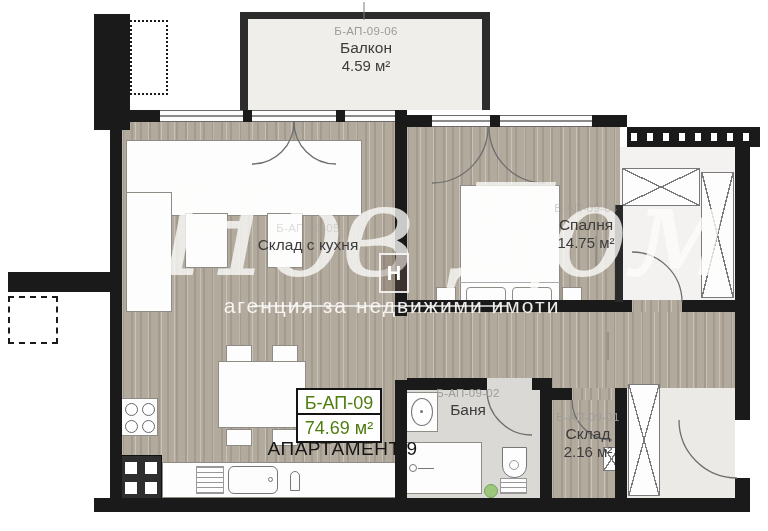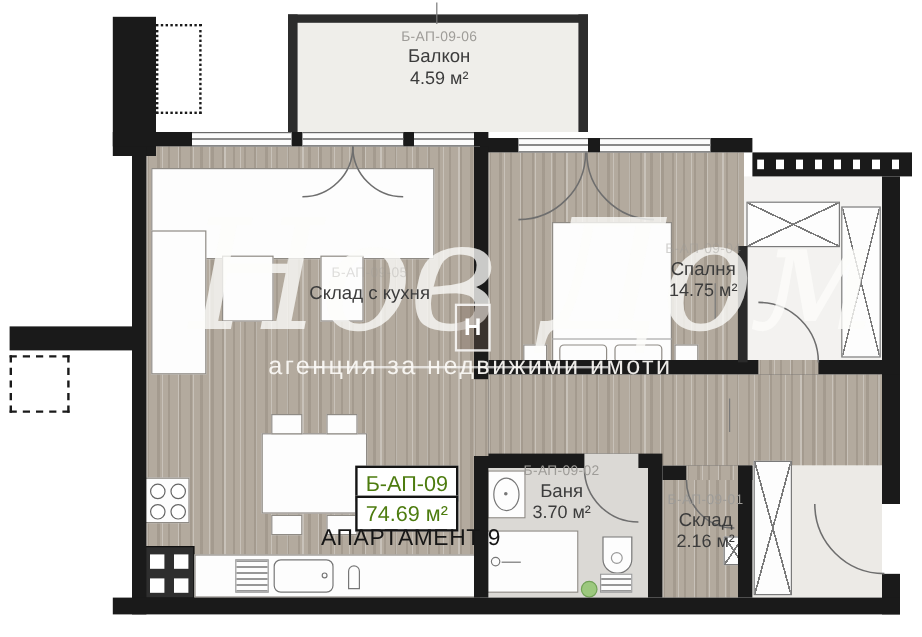--- a/index.html
+++ b/index.html
@@ -174,21 +174,20 @@
     <span class="rname">Склад с кухня</span>
   </div>
   <div class="rl" style="left:486px;top:202px;width:200px;text-align:center;">
     <span class="code" style="opacity:.45;">Б-АП-09-04</span>
     <span class="rname">Спалня</span>
     <span class="rarea">14.75 м²</span>
   </div>
   <div class="rl" style="left:388px;top:387px;width:160px;">
     <span class="code">Б-АП-09-02</span>
     <span class="rname">Баня</span>
-    <span class="rarea">3.70 м²</span>
   </div>
   <div class="rl" style="left:523px;top:411px;width:130px;">
     <span class="code">Б-АП-09-01</span>
     <span class="rname">Склад</span>
     <span class="rarea">2.16 м²</span>
   </div>
 
   <div class="apbox" style="left:296px;top:388px;width:82px;height:26px;">
     <span>Б-АП-09</span>
   </div>

